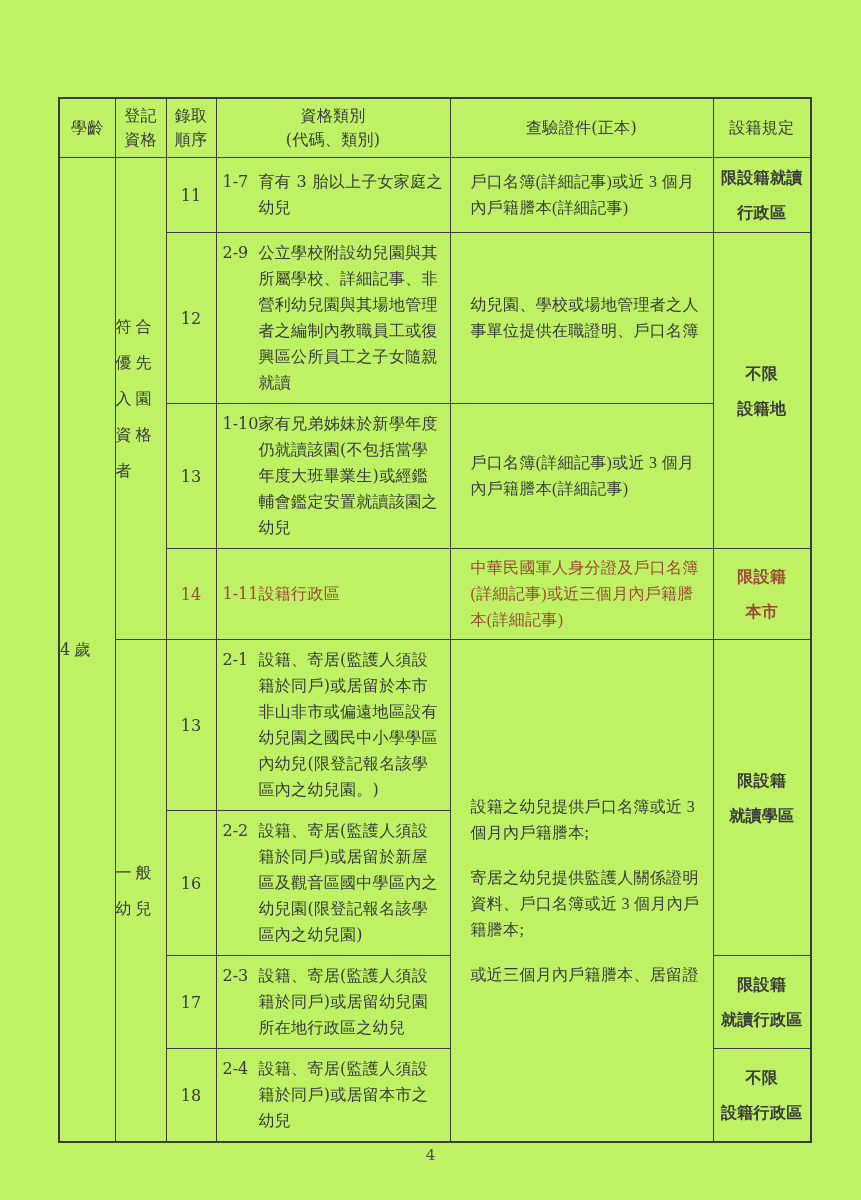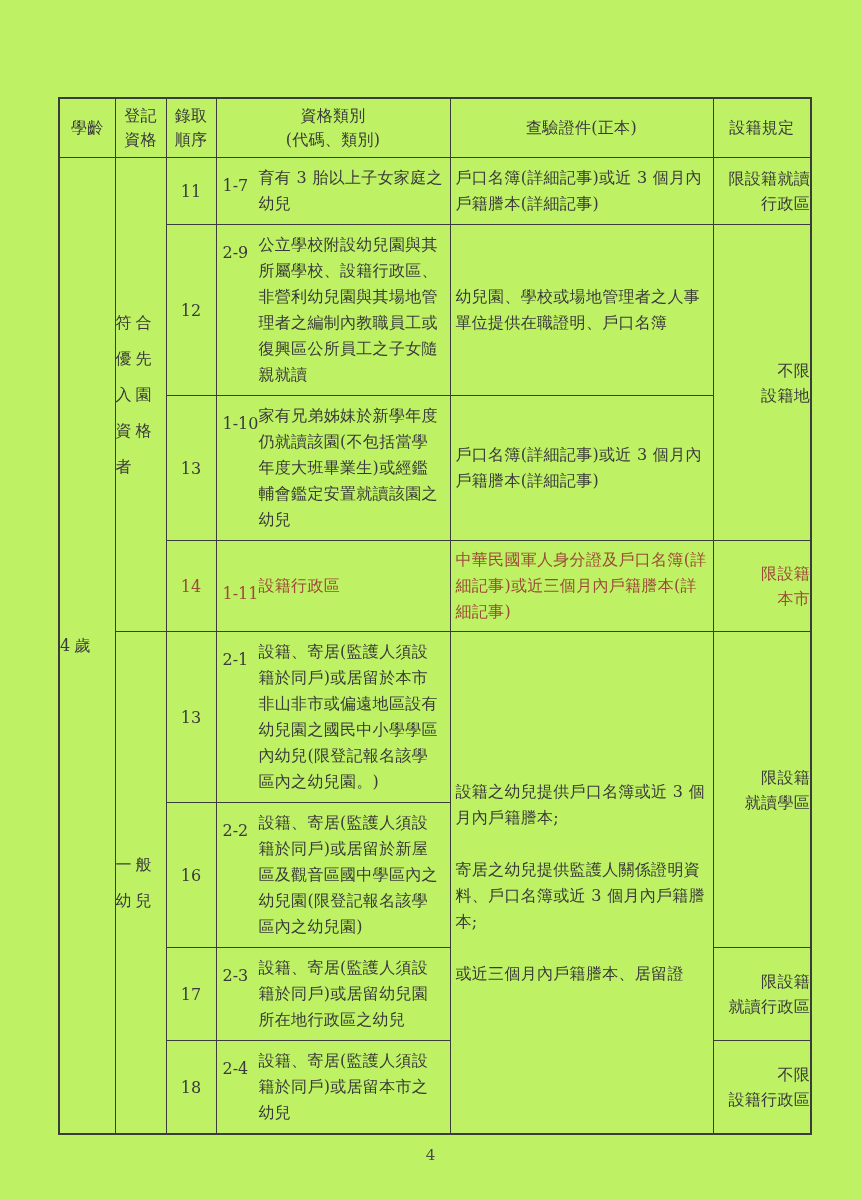--- a/index.html
+++ b/index.html
@@ -52,34 +52,36 @@
   }
   td.qual-cell{ padding:7px 6px 7px 4px; }
   .qual-wrap{
     position:relative;
     padding-left:38px;
     line-height:26px;
     min-height:26px;
   }
   .qual-code{
     position:absolute;
-    left:2px;top:8px;
+    left:2px;top:0;
     letter-spacing:0;
   }
   td.docs-cell{
-    padding:6px 4px 6px 5px;
+    padding:6px 4px 6px 20px;
     line-height:26px;
+    font-family:Liberation Serif, serif;
   }
   td.docs-cell p{ margin:0; }
-  td.docs-cell p + p{ margin-top:26px; }
+  td.docs-cell p + p{ margin-top:19px; }
   td.res-cell{
-    text-align:right;
+    text-align:center;
     white-space:pre-line;
-    line-height:25px;
+    line-height:35px;
     padding:2px 0;
+    font-weight:bold;
   }
   tr.red-row td, .red-text{ color:var(--accent,#9c4a38); }
   .page-number{
     position:absolute;
     left:0;top:1146px;
     width:861px;
     text-align:center;
     font-size:15px;
     color:#4a4a4a;
   }
@@ -127,21 +129,21 @@
         <td class="qual-cell">
           <div class="qual-wrap"><span class="qual-code">1-7</span><span>育有 3 胎以上子女家庭之幼兒</span></div>
         </td>
         <td class="docs-cell">戶口名簿(詳細記事)或近 3 個月內戶籍謄本(詳細記事)</td>
         <td class="res-cell">限設籍就讀
 行政區</td>
       </tr>
       <tr class="h12">
         <td class="order-cell">12</td>
         <td class="qual-cell">
-          <div class="qual-wrap"><span class="qual-code">2-9</span><span>公立學校附設幼兒園與其所屬學校、設籍行政區、非營利幼兒園與其場地管理者之編制內教職員工或復興區公所員工之子女隨親就讀</span></div>
+          <div class="qual-wrap"><span class="qual-code">2-9</span><span>公立學校附設幼兒園與其所屬學校、詳細記事、非營利幼兒園與其場地管理者之編制內教職員工或復興區公所員工之子女隨親就讀</span></div>
         </td>
         <td class="docs-cell">幼兒園、學校或場地管理者之人事單位提供在職證明、戶口名簿</td>
         <td class="res-cell" rowspan="2">不限
 設籍地</td>
       </tr>
       <tr class="h13">
         <td class="order-cell">13</td>
         <td class="qual-cell">
           <div class="qual-wrap"><span class="qual-code">1-10</span><span>家有兄弟姊妹於新學年度仍就讀該園(不包括當學年度大班畢業生)或經鑑輔會鑑定安置就讀該園之幼兒</span></div>
         </td>

